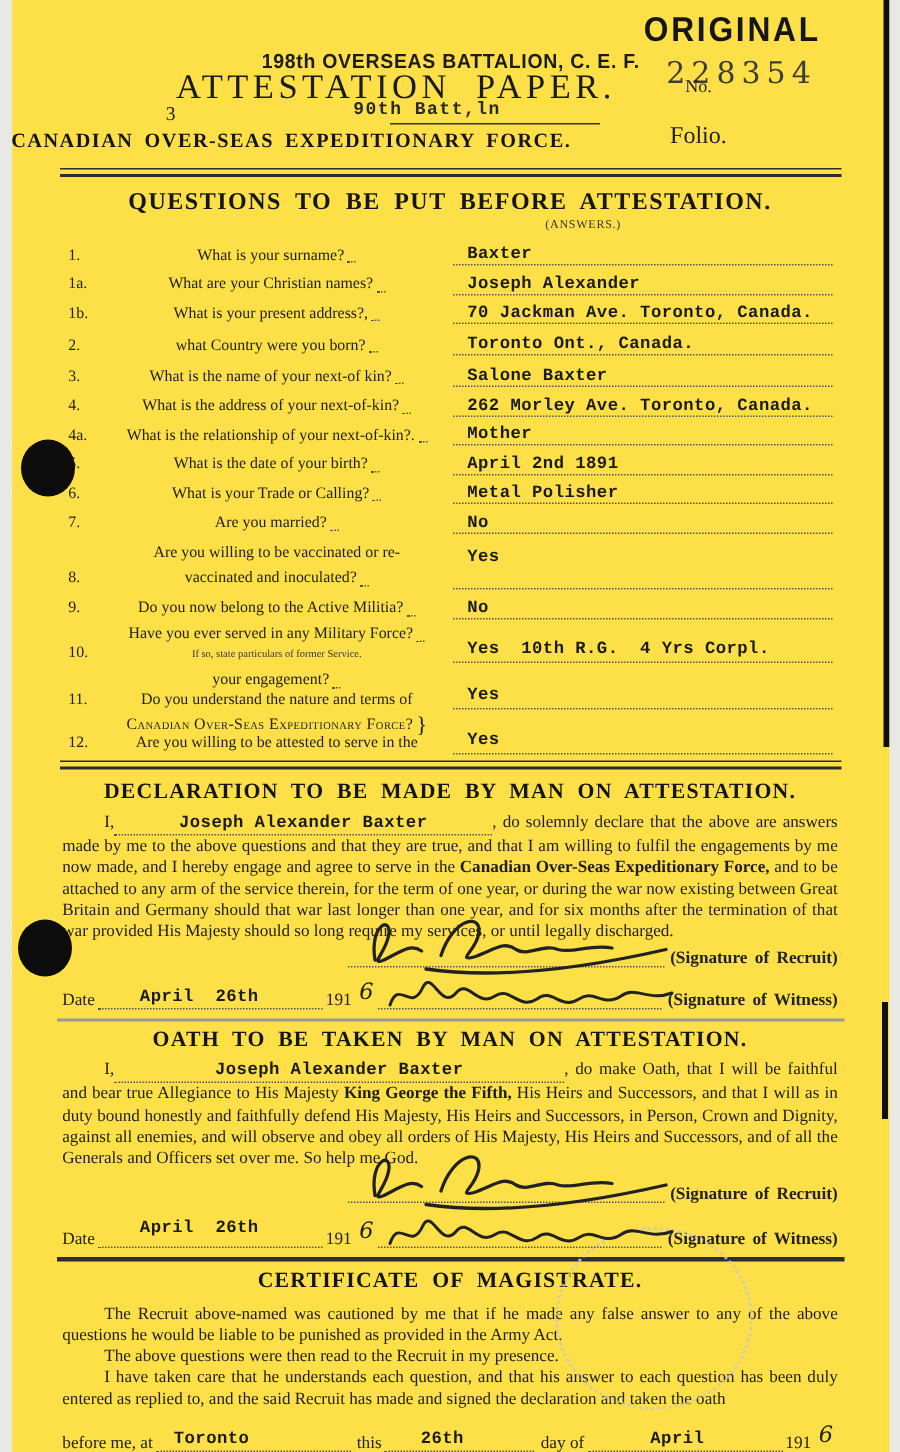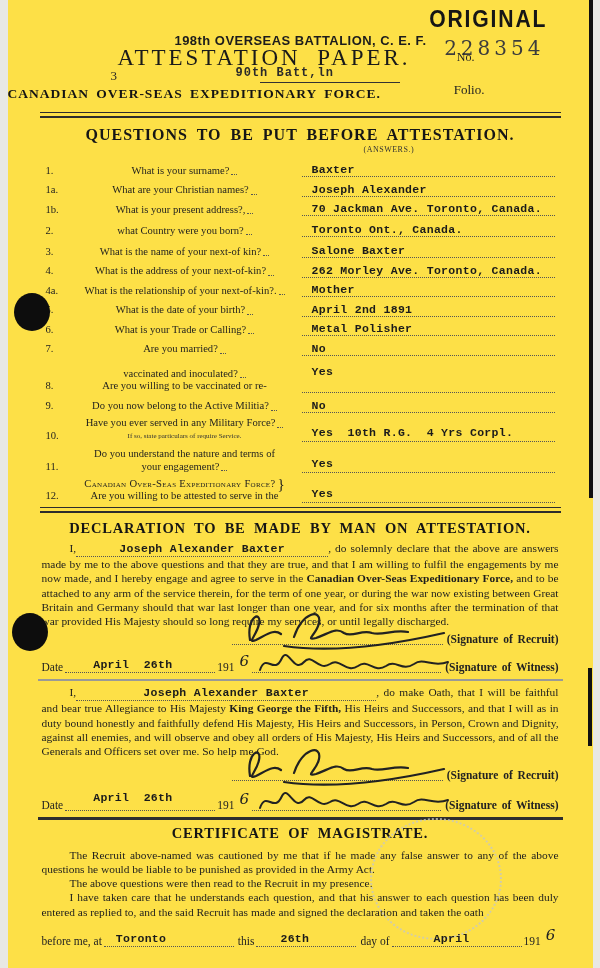--- a/index.html
+++ b/index.html
@@ -13,21 +13,21 @@
   .hole{position:absolute; width:36px; height:38px; border-radius:50%; background:#0d0d0d;}
   .stamp-circle{position:absolute; width:128px; height:118px; border-radius:50%;
     border:2px dotted #c8c8c0; opacity:.8;}
   
   .header{position:relative; height:112px;}
   .original{position:absolute; right:40px; top:6px; font-family:"Liberation Sans",sans-serif;
     font-weight:bold; font-size:23px; letter-spacing:2px; color:#161616; transform:scaleX(.92);}
   .serial{position:absolute; right:48px; top:36px; font-size:20px; letter-spacing:4px;
     color:#3c3c3c; font-family:"DejaVu Serif",serif;}
   .no-label{position:absolute; right:118px; top:50px; font-size:12px;}
-  .folio-label{position:absolute; right:108px; top:82px; font-size:13px;}
+  .folio-label{position:absolute; right:108px; top:82px; font-size:16px;}
   .battalion{position:absolute; left:0; right:0; top:33px; text-align:center;
     font-family:"Liberation Sans",sans-serif; font-weight:bold; font-size:13.5px;
     letter-spacing:.5px; color:#1c1c1c; transform:scaleX(.96);}
   .title{position:absolute; left:0; right:72px; top:45px; text-align:center;
     font-size:23px; letter-spacing:3px; color:#1a1a1a; word-spacing:8px;}
   .overstamp{position:absolute; left:228px; top:66px; font-family:"Liberation Mono",monospace;
     font-weight:bold; font-size:12px; color:#2a2a2a; letter-spacing:1px;}
   .overstamp-line{position:absolute; left:252px; top:82px; width:140px; height:1px; background:#333;}
   .page-num{position:absolute; left:103px; top:68px; font-size:13px;}
   .force-line{position:absolute; left:0; right:0; top:86px; text-align:left;
@@ -248,27 +248,27 @@
         </div>
       <div class="acell">
           <span class="typed">No</span>
         </div>
     </div>
 
     <div class="qrow" style="margin-top:7px;">
       <div class="qcell">
           <span class="qnum">8.</span>
         <div class="qbody">
+          <div class="qline1">
+              <span>Are you willing to be vaccinated or re-</span>
+            </div>
           <div class="qline1" style="margin-top:5px;">
               <span>vaccinated and inoculated?</span>
               <span class="qfill"></span>
             </div>
-          <div class="qline1">
-              <span>Are you willing to be vaccinated or re-</span>
-            </div>
         </div>
         </div>
       <div class="acell">
           <span class="typed raised" style="top:-14px;">Yes</span>
         </div>
     </div>
 
     <div class="qrow" style="margin-top:5px;">
       <div class="qcell">
           <span class="qnum">9.</span>
@@ -285,38 +285,38 @@
     </div>
 
     <div class="qrow">
       <div class="qcell">
           <span class="qnum">10.</span>
         <div class="qbody">
           <div class="qline1">
               <span>Have you ever served in any Military Force?</span>
               <span class="qfill"></span>
             </div>
-          <div class="qnote">If so, state particulars of require Service.</div>
+          <div class="qnote">If so, state particulars of former Service.</div>
         </div>
         </div>
       <div class="acell">
           <span class="typed raised">Yes  10th R.G.  4 Yrs Corpl.</span>
         </div>
     </div>
 
     <div class="qrow" style="margin-top:6px;">
       <div class="qcell">
           <span class="qnum">11.</span>
         <div class="qbody">
           <div class="qline1">
+              <span>your engagement?</span>
+              <span class="qfill"></span>
+            </div>
+          <div class="qline1">
               <span>Do you understand the nature and terms of</span>
-            </div>
-          <div class="qline1">
-              <span>your engagement?</span>
-              <span class="qfill"></span>
             </div>
         </div>
         </div>
       <div class="acell">
           <span class="typed raised">Yes</span>
         </div>
     </div>
 
     <div class="qrow">
       <div class="qcell">
@@ -362,20 +362,21 @@
     <span class="sigdots">
       <svg width="215" height="34" viewBox="0 0 215 34">
           <path d="M8 26 C14 8 22 32 30 14 C36 2 42 30 52 18 C60 8 66 28 78 20 C88 13 94 30 106 22 C116 14 122 30 134 22 C144 15 150 28 162 20 C172 13 180 24 196 18" stroke="#222" stroke-width="2" fill="none" stroke-linecap="round"></path>
         </svg>
     </span>
     <span class="siglabel">(Signature of Witness)</span>
   </div>
 
   <div class="rule-thin"></div>
 
+  <div class="sec-head" style="margin-top:4px;">OATH TO BE TAKEN BY MAN ON ATTESTATION.</div>
   <p class="para"><span class="ind"></span><span>I,</span><span class="name-slot typed" style="width:300px;">Joseph Alexander Baxter</span><span>, do make Oath, that I will be faithful and bear true Allegiance to His Majesty </span><span class="boldtext">King George the Fifth,</span><span> His Heirs and Successors, and that I will as in duty bound honestly and faithfully defend His Majesty, His Heirs and Successors, in Person, Crown and Dignity, against all enemies, and will observe and obey all orders of His Majesty, His Heirs and Successors, and of all the Generals and Officers set over me.   So help me God.</span></p>
 
   <div class="sigline" style="margin-top:8px;">
     <span class="sigspacer" style="width:190px;"></span>
     <span class="sigdots">
       <svg width="230" height="46" viewBox="0 0 230 46">
           <path d="M18 36 C14 12 30 6 27 20 C25 31 14 40 24 36 C36 30 42 25 49 30 M62 33 C70 8 90 4 87 19 C85 30 72 37 84 34 C98 29 104 23 112 29 C120 34 130 25 140 29 C150 32 162 25 176 28 M52 42 C100 49 155 42 212 29" stroke="#222" stroke-width="2.2" fill="none" stroke-linecap="round"></path>
         </svg>
     </span>
     <span class="siglabel">(Signature of Recruit)</span>

